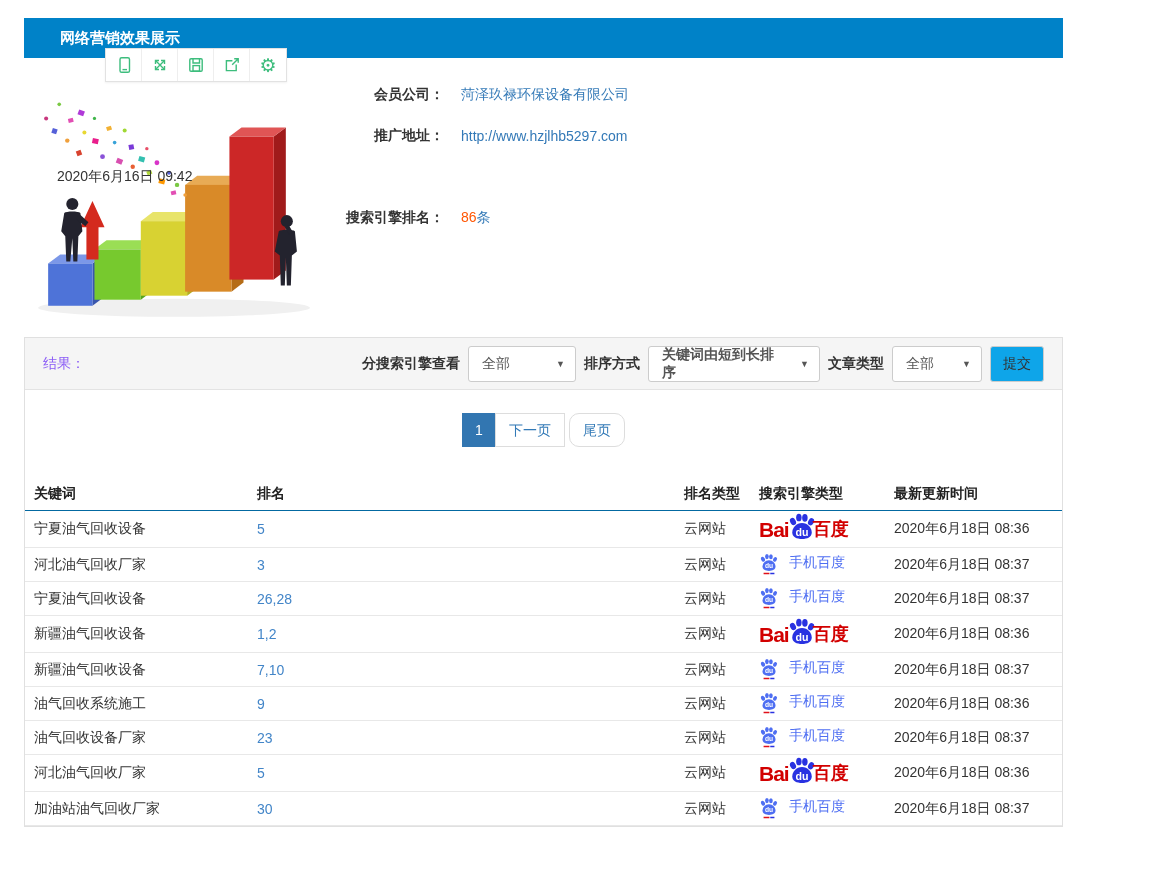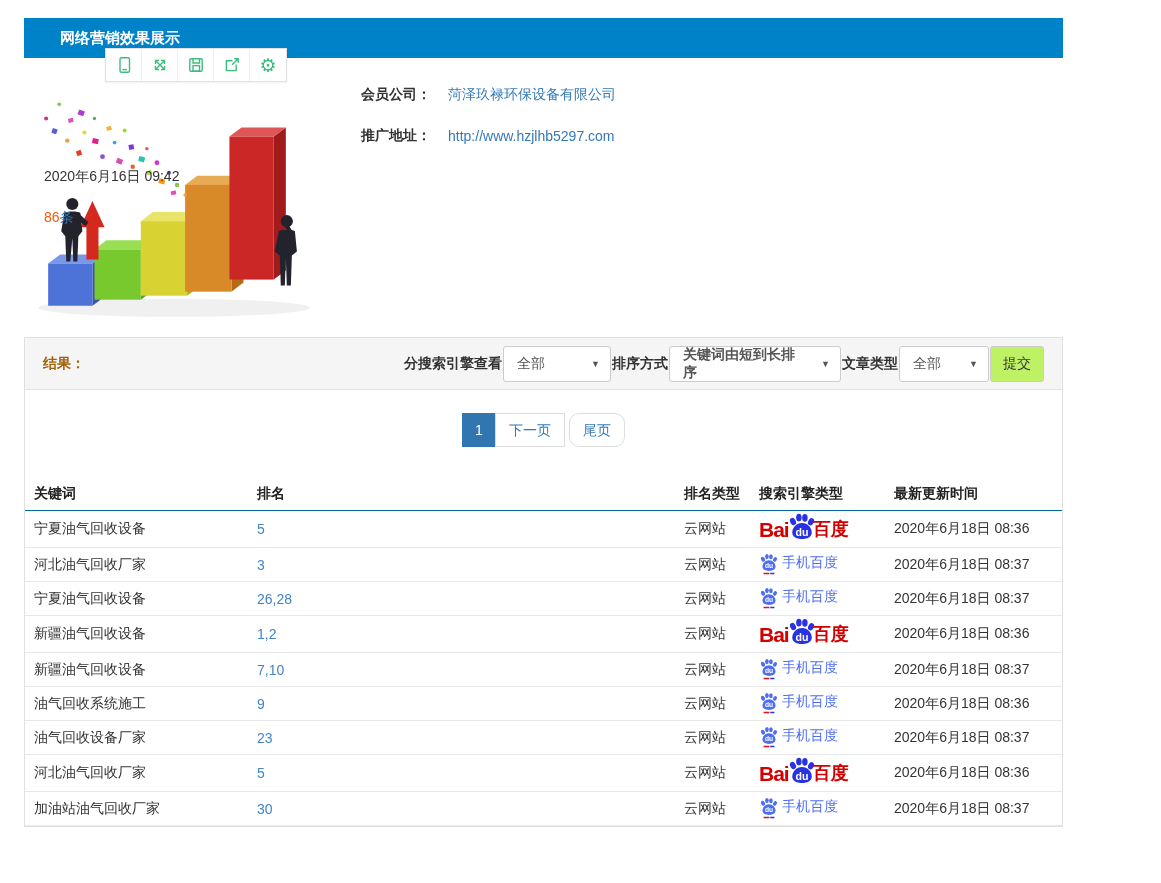--- a/index.html
+++ b/index.html
@@ -18,60 +18,60 @@
   .toolbar{position:absolute;left:81px;top:30px;display:flex;background:#fff;
     border:1px solid #e2e2e2;box-shadow:0 1px 2px rgba(0,0,0,.06);z-index:5;}
   .tool-cell{width:36px;height:32px;display:flex;align-items:center;justify-content:center;
     border-right:1px solid #eee;cursor:pointer;color:var(--icon-green);}
   .tool-cell:last-child{border-right:none;}
   .tool-cell svg{stroke:var(--icon-green);fill:none;stroke-width:1.4;}
   .gear-glyph{font-size:19px;line-height:1;color:var(--icon-green);}
   
   .hero{position:absolute;left:4px;top:54px;width:282px;height:252px;}
   
-  .info{position:absolute;left:3px;top:56px;width:720px;}
+  .info{position:absolute;left:16px;top:56px;width:720px;}
   .info-row{height:41px;display:flex;align-items:center;}
   .info-label{width:404px;text-align:right;font-weight:bold;color:#333;flex:none;}
   .info-value{margin-left:17px;}
   .info-value.link{color:var(--link-blue);cursor:pointer;}
   .info-count{margin-left:17px;text-align:center;}
   .info-count .num{color:var(--count-orange);}
   .info-count .unit{color:var(--link-blue);}
   
   .results{position:absolute;top:319px;left:0;width:1039px;border:1px solid #e0e0e0;background:#fff;}
   .filter-bar{height:52px;background:#f5f5f5;border-bottom:1px solid #e3e3e3;
     display:flex;align-items:center;padding:0 18px;}
-  .result-label{color:#a16207;font-weight:bold;}
-  .filter-controls{margin-left:auto;display:flex;align-items:center;gap:1px;}
+  .result-label{color:#8b5cf6;}
+  .filter-controls{margin-left:auto;display:flex;align-items:center;gap:8px;}
   .filter-label{font-weight:bold;white-space:nowrap;}
   .select-box{height:36px;background:#fff;border:1px solid #ccc;border-radius:3px;
     display:flex;align-items:center;padding:0 10px 0 13px;color:#555;cursor:pointer;}
   .select-box .caret{margin-left:auto;font-size:9px;color:#555;padding-left:14px;}
   .sel-engine{width:108px;} .sel-sort{width:172px;font-weight:bold;} .sel-article{width:90px;}
-  .submit-btn{height:36px;width:54px;background:#bef264;border:1px solid #ccc;border-radius:3px;
+  .submit-btn{height:36px;width:54px;background:#0ea5e9;border:1px solid #ccc;border-radius:3px;
     color:#333;font-size:14px;cursor:pointer;font-family:inherit;}
   
   .pagination{display:flex;justify-content:center;margin-top:23px;}
   .page-btn{height:34px;line-height:32px;padding:0 13px;border:1px solid #ddd;background:#fff;
     color:#337ab7;cursor:pointer;}
   .page-btn.active{background:var(--pagination-active);border-color:var(--pagination-active);
     color:#fff;padding:0 12px;}
   .page-btn.next{margin-left:-1px;}
   .page-btn.last{margin-left:4px;border-radius:10px;}
   
   table{width:100%;border-collapse:collapse;table-layout:fixed;margin-top:31px;}
   th{font-weight:bold;text-align:left;padding:7px 0 7px 9px;border-bottom:1px solid #0369a1;color:#222;}
   td{height:34px;padding-left:9px;border-bottom:1px solid #e8e8e8;vertical-align:middle;}
   .rank-link{color:var(--rank-blue);cursor:pointer;}
   
   .baidu-logo{display:inline-flex;align-items:center;font-weight:bold;line-height:1;}
   .baidu-logo .bai{color:var(--baidu-red);font-size:21px;letter-spacing:-1px;}
   .baidu-logo .cn{color:var(--baidu-red);font-size:18px;margin-left:-3px;}
   .baidu-logo svg{margin:0 -1px 6px -2px;}
-  .mobile-badge{display:inline-flex;align-items:center;gap:3px;color:var(--mobile-baidu-blue);justify-content:flex-end;}
+  .mobile-badge{display:inline-flex;align-items:center;gap:10px;color:var(--mobile-baidu-blue);justify-content:flex-end;}
 </style>
 </head>
 <body>
 
 <div class="container">
 
   <div class="header-bar">
     <div class="header-title">网络营销效果展示</div>
   </div>
 
@@ -187,20 +187,21 @@
       <span class="info-value link">http://www.hzjlhb5297.com</span>
 
     </div>
 
     <div class="info-row">
       <span class="info-value">2020年6月16日 09:42</span>
 
     </div>
 
     <div class="info-row">
+      <span class="info-label">搜索引擎排名：</span>
 
       <span class="info-count" style="">
         <span class="num">86</span><span class="unit">条</span>
       </span>
     </div>
   </div>
 
   <div class="results">
 
     <div class="filter-bar">

